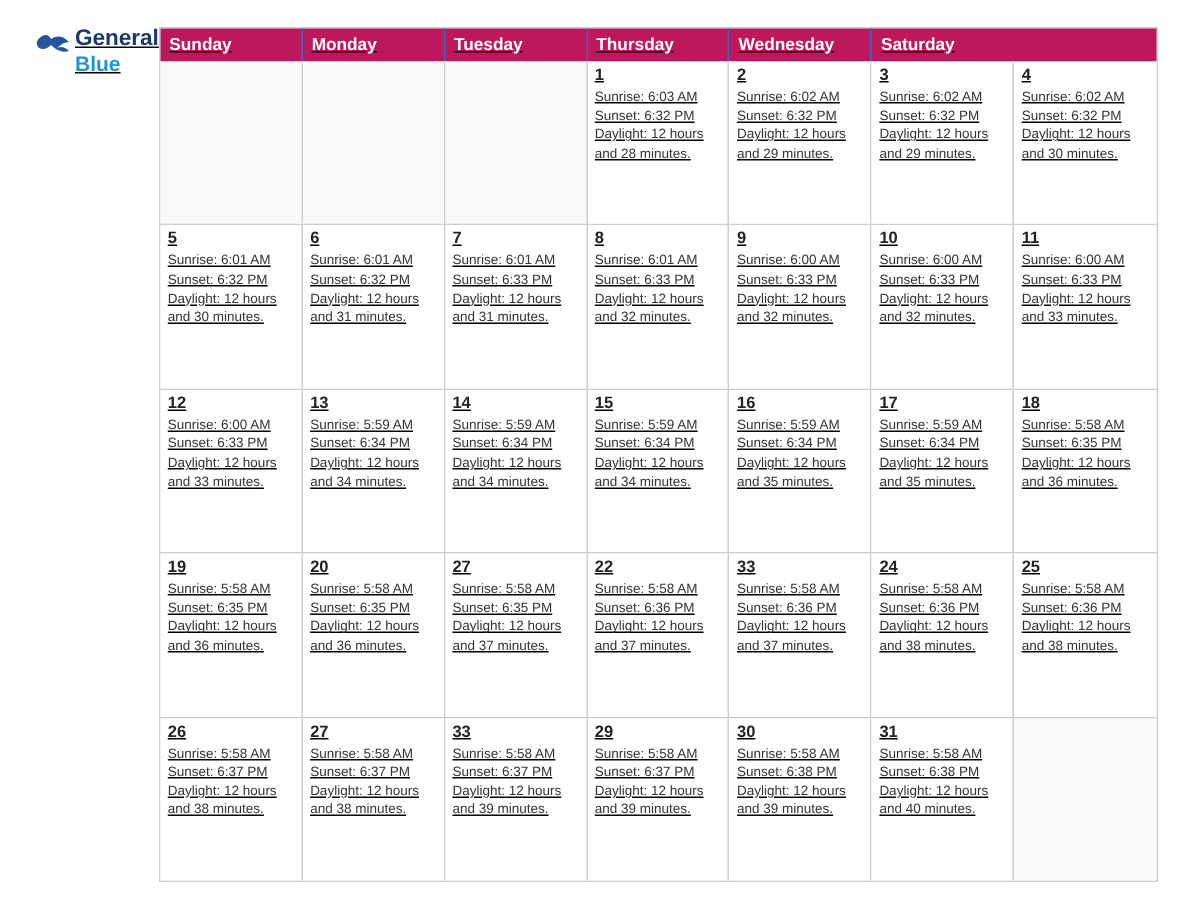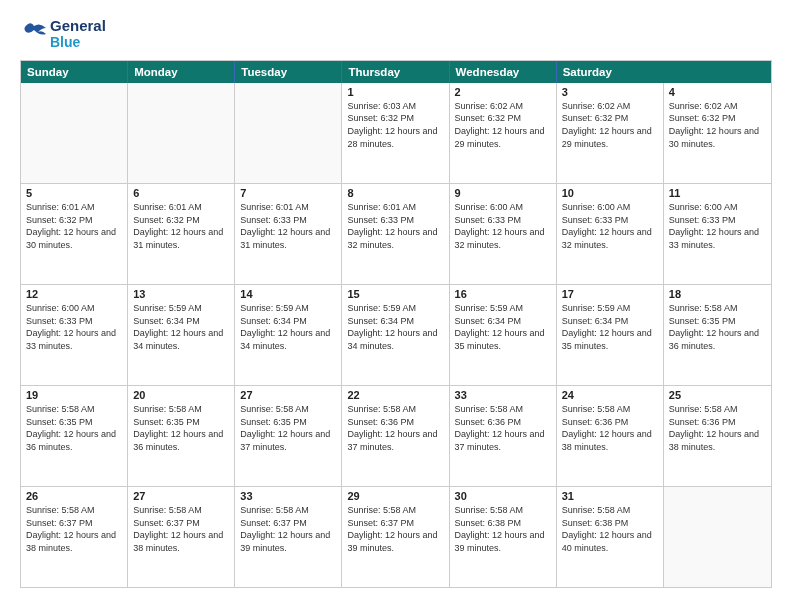--- a/index.html
+++ b/index.html
@@ -8,21 +8,22 @@
       height: 612px;
       font-family: Arial, sans-serif;
       background: #fff;
       overflow: hidden;
     }
     .page {
       width: 792px;
       height: 612px;
       padding: 18px 20px 24px 20px;
       display: flex;
-      flex-direction: column;
+      flex-direction: row;
+      text-decoration: underline;
     }
     .header {
       display: flex;
       justify-content: space-between;
       align-items: flex-start;
       margin-bottom: 10px;
     }
     .logo {
       display: flex;
       align-items: center;
@@ -42,21 +43,21 @@
     }
     .calendar {
       flex: 1;
       display: flex;
       flex-direction: column;
       border: 1px solid #ccc;
     }
     .cal-header-row {
       display: grid;
       grid-template-columns: repeat(7, 1fr);
-      background: #0f766e;
+      background: #be185d;
     }
     .cal-header-cell {
       color: #fff;
       font-size: 11.5px;
       font-weight: bold;
       padding: 5px 6px;
       text-align: left;
       border-right: 1px solid #3a68b8;
     }
     .cal-header-cell:last-child { border-right: none; }

